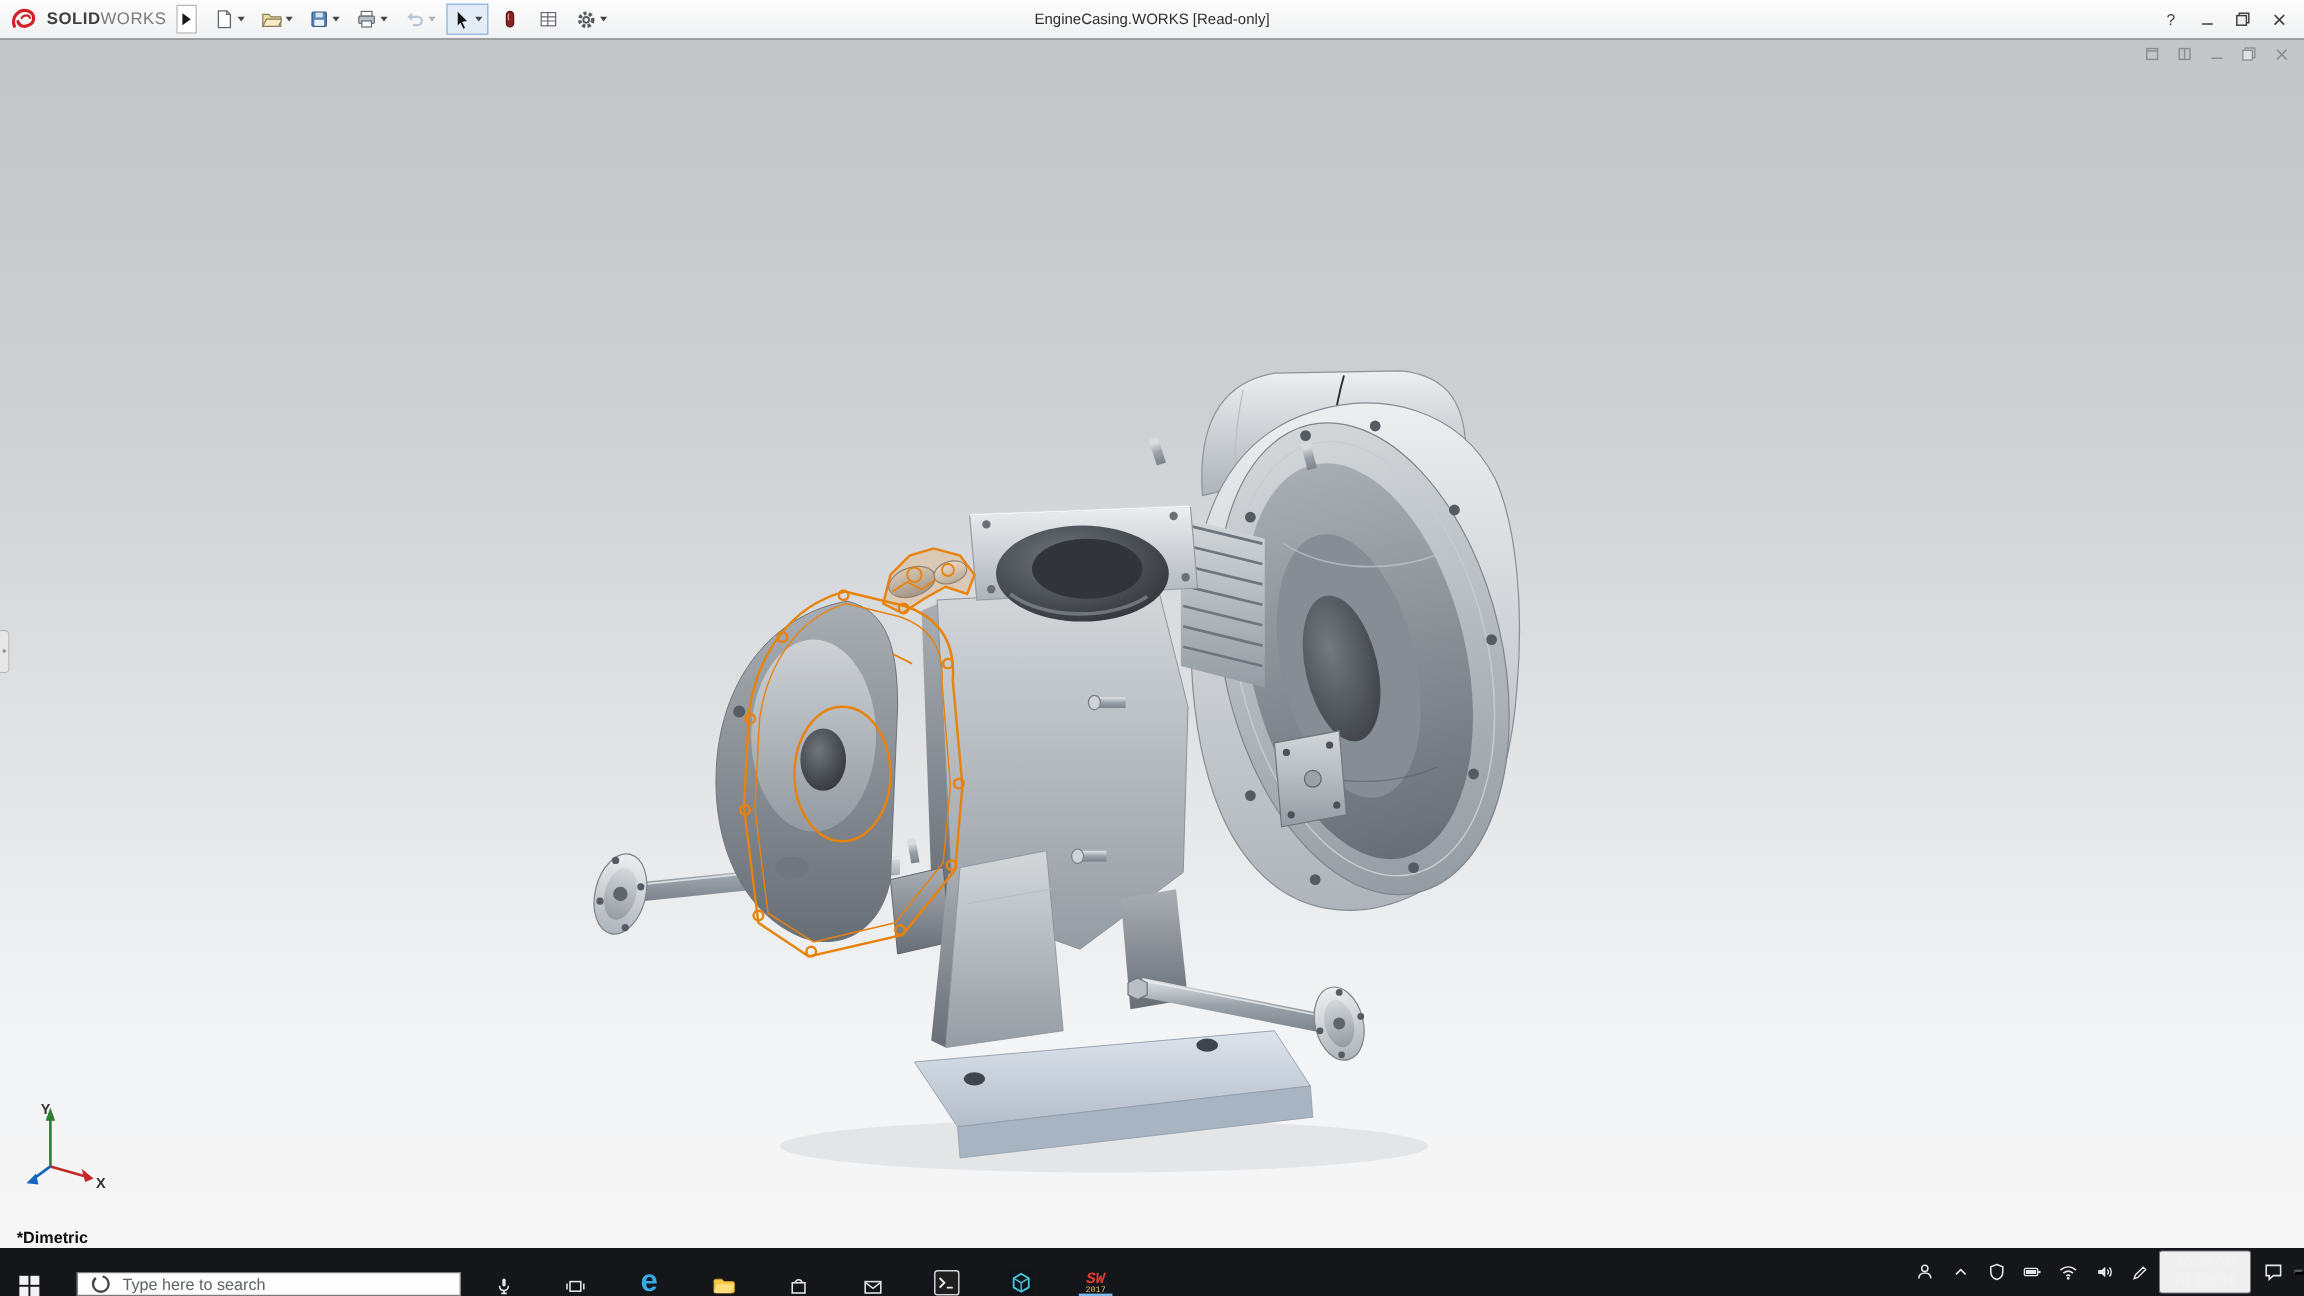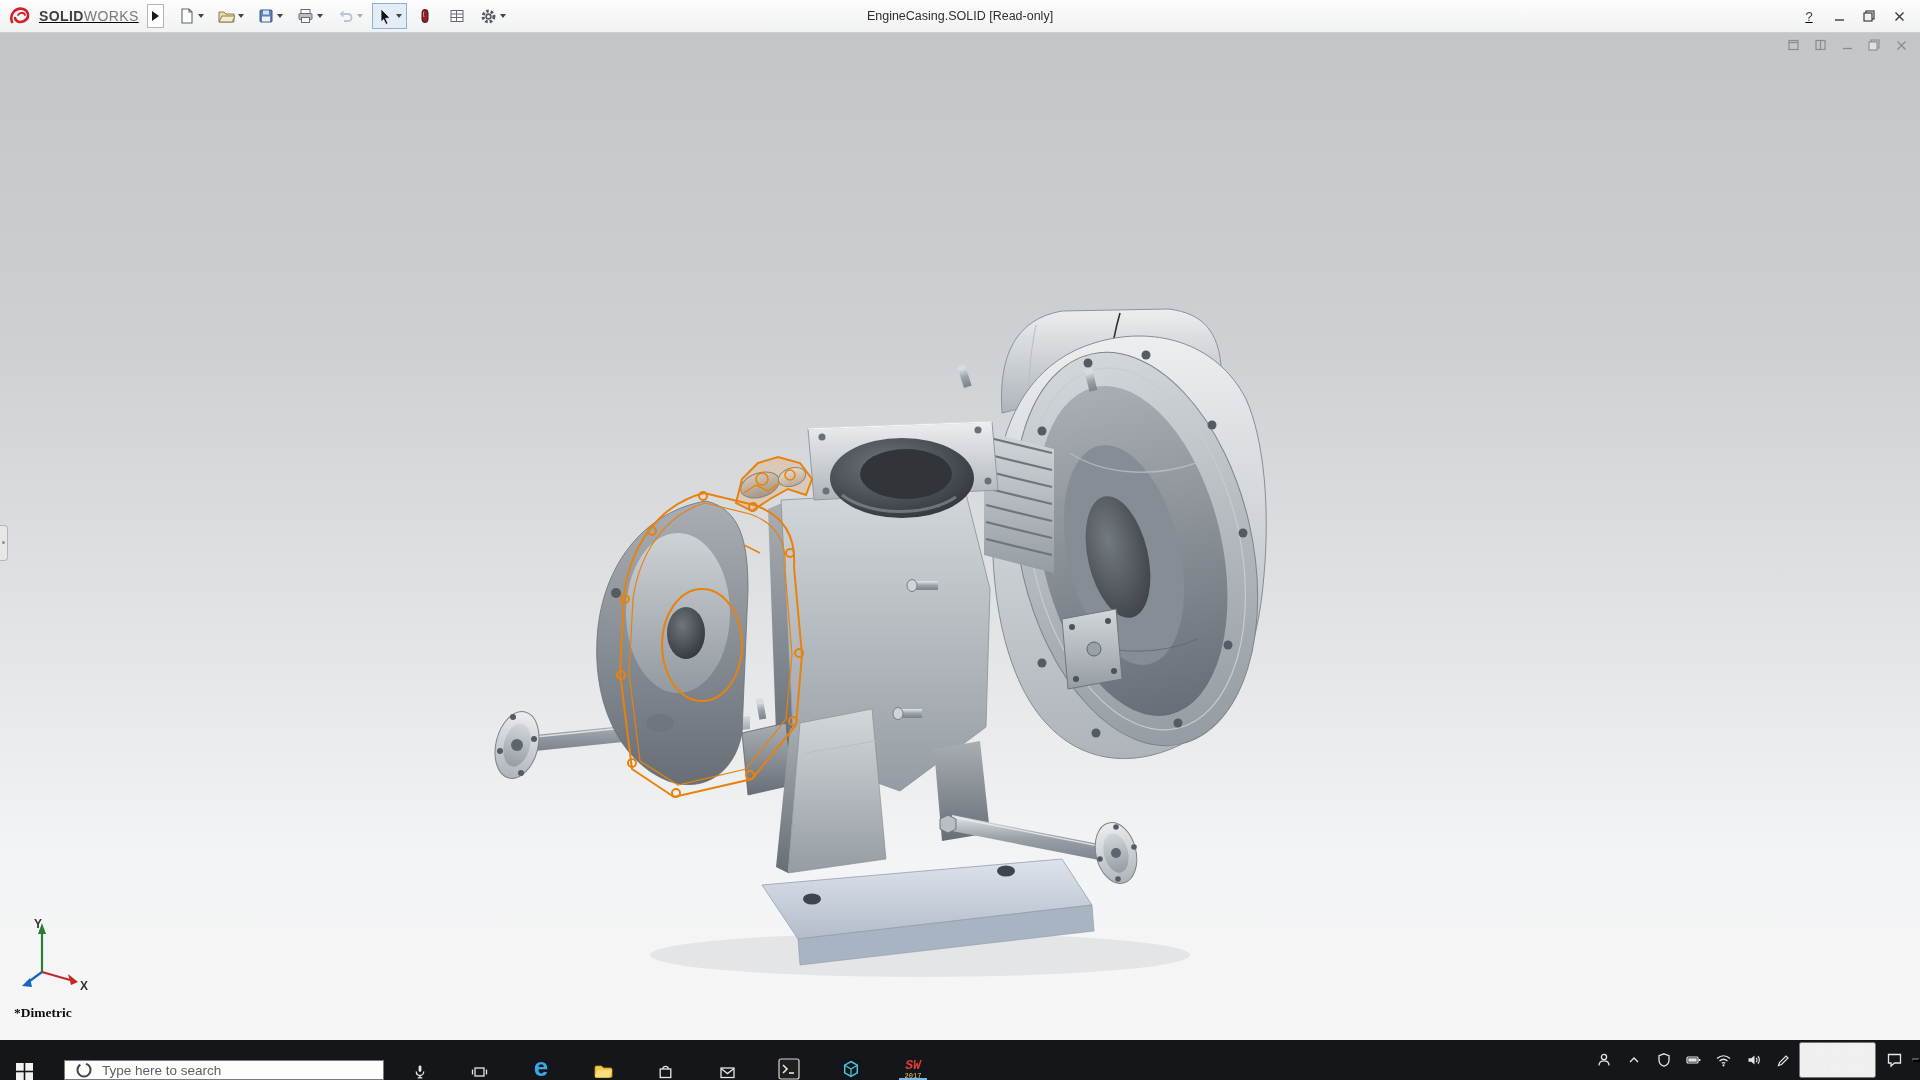--- a/index.html
+++ b/index.html
@@ -2,21 +2,21 @@
 <html><head>
 <meta charset="utf-8">
 <style>
   * { margin:0; padding:0; box-sizing:border-box; }
   html,body { width:1920px; height:1080px; overflow:hidden; font-family:"Liberation Sans", sans-serif; background:#000; }
   .app { position:relative; width:1920px; height:1080px; }
 
   
   .titlebar { position:absolute; top:0; left:0; width:100%; height:33px;
     background:linear-gradient(#fdfdfd,#f0f1f2); border-bottom:1px solid #cdcdcd;
-    display:flex; align-items:center; padding:0 6px; z-index:20;text-decoration:underline; }
+    display:flex; align-items:center; padding:0 6px; z-index:20; }
   .brand { display:flex; align-items:center; gap:5px; margin:0 8px 0 2px; }
   .b-solid { font-weight:bold; color:#3f3f3f; font-size:14px; letter-spacing:.4px; }
   .b-works { color:#7a7a7a; font-size:14px; letter-spacing:.4px; }
   .flyout { width:17px; height:24px; border:1px solid #b5b5b5; background:#fff;
     display:flex; align-items:center; justify-content:center; margin-right:10px; }
   .tri-right { width:0; height:0; border-left:7px solid #1a1a1a; border-top:5px solid transparent; border-bottom:5px solid transparent; }
   .tb-group { display:flex; align-items:center; gap:4px; }
   .tbtn { height:26px; min-width:28px; display:flex; align-items:center; justify-content:center;
     gap:3px; background:transparent; border:1px solid transparent; padding:0 4px; }
   .tbtn.active { border-color:#8ab0d8; background:#e3edf7; }
@@ -30,21 +30,21 @@
   
   .viewport { position:absolute; top:33px; left:0; width:1920px; height:1007px;
     background:linear-gradient(180deg,#c3c6c9 0%,#cdd0d3 30%,#e2e4e6 60%,#f3f4f5 82%,#f6f6f7 100%); }
   .model-svg { position:absolute; inset:0; width:100%; height:100%; }
   .child-controls { position:absolute; top:4px; right:10px; display:flex; gap:9px; z-index:5; }
   .cbtn { width:18px; height:16px; display:flex; align-items:center; justify-content:center; background:transparent; border:none; }
   .splitter { position:absolute; left:0; top:492px; width:8px; height:36px; background:#e7e7e7;
     border:1px solid #b6b6b6; border-left:none; border-radius:0 4px 4px 0; z-index:5; }
   .splitter span { display:block; width:3px; height:3px; border-radius:50%; background:#8f8f8f; margin:15px auto 0; }
   .triad-svg { position:absolute; left:14px; bottom:40px; z-index:5; }
-  .view-label { position:absolute; left:14px; bottom:19px; font-size:13.5px; font-weight:bold; color:#0d0d0d; z-index:5;font-family:Liberation Serif, serif; }
+  .view-label { position:absolute; left:14px; bottom:1px; font-size:13.5px; font-weight:bold; color:#0d0d0d; z-index:5; }
 
   
   .taskbar { position:absolute; left:0; bottom:0; width:1920px; height:40px; background:#14161a;
     display:flex; align-items:flex-end; z-index:30;gap:16px; }
   .start-btn { width:48px; display:flex; align-items:center; justify-content:center; background:transparent; border:none; }
   .search-box { width:320px; background:#fdfdfd; border:1px solid #7a7a7a; display:flex; align-items:center; gap:9px; padding:0 10px; }
   .search-box input { flex:1; border:none; outline:none; background:transparent; font-size:13.5px; color:#333; font-family:"Liberation Sans",sans-serif; }
   .search-box input::placeholder { color:#5c6166; }
   .tk-btn { width:46px; display:flex; align-items:center; justify-content:center; background:transparent; border:none; position:relative; }
   .running::after { content:""; position:absolute; bottom:0; left:9px; right:9px; height:2px; background:#76b9ed; }
@@ -136,21 +136,21 @@
       </button>
       <button class="tbtn">
         <svg width="17" height="17" viewBox="0 0 17 17">
           <circle cx="8.5" cy="8.5" r="5.4" fill="none" stroke="#565c63" stroke-width="3" stroke-dasharray="2.6 1.9"></circle>
           <circle cx="8.5" cy="8.5" r="2.4" fill="none" stroke="#565c63" stroke-width="1.6"></circle>
         </svg>
           <span class="caret"></span>
       </button>
     </div>
 
-    <div class="doc-title">EngineCasing.SOLID [Read-only]</div>
+    <div class="doc-title">EngineCasing.WORKS [Read-only]</div>
 
     <div class="win-controls">
       <button class="wbtn">
           <span>?</span>
         </button>
       <button class="wbtn">
         <svg width="11" height="11" viewBox="0 0 11 11">
             <line x1="1" y1="9" x2="10" y2="9" stroke="#3c3c3c" stroke-width="1.4"></line>
           </svg>
       </button>

